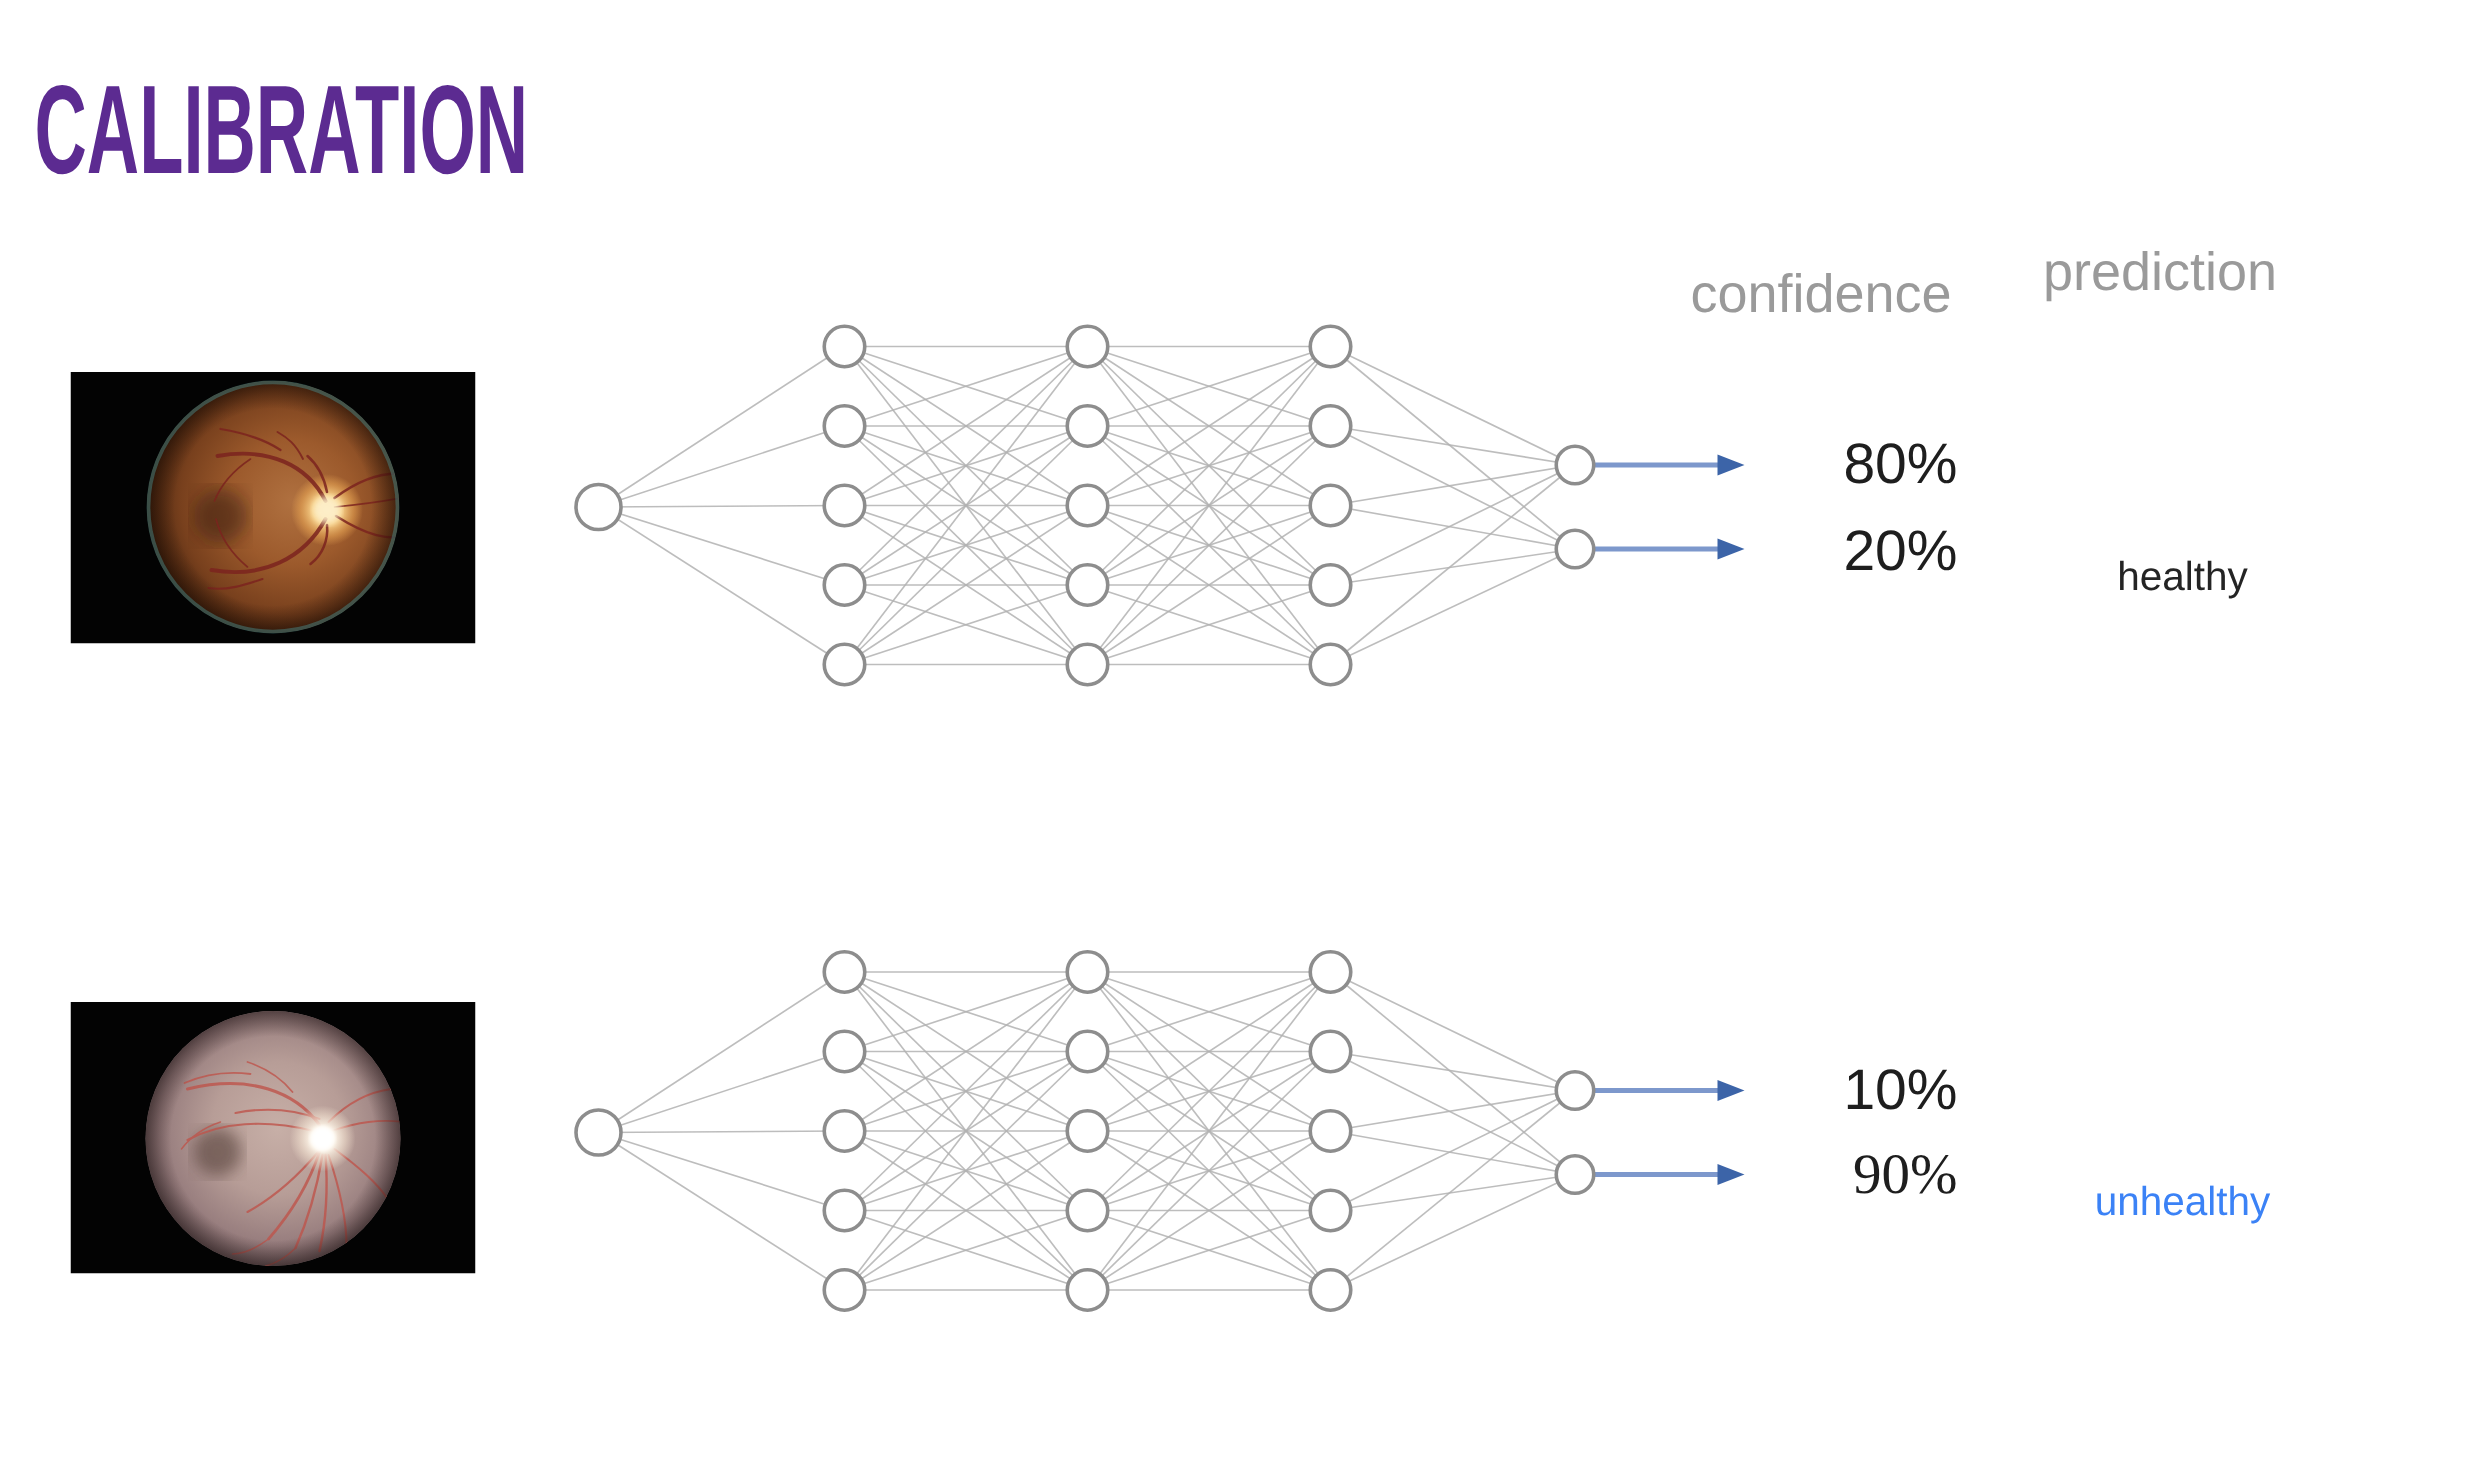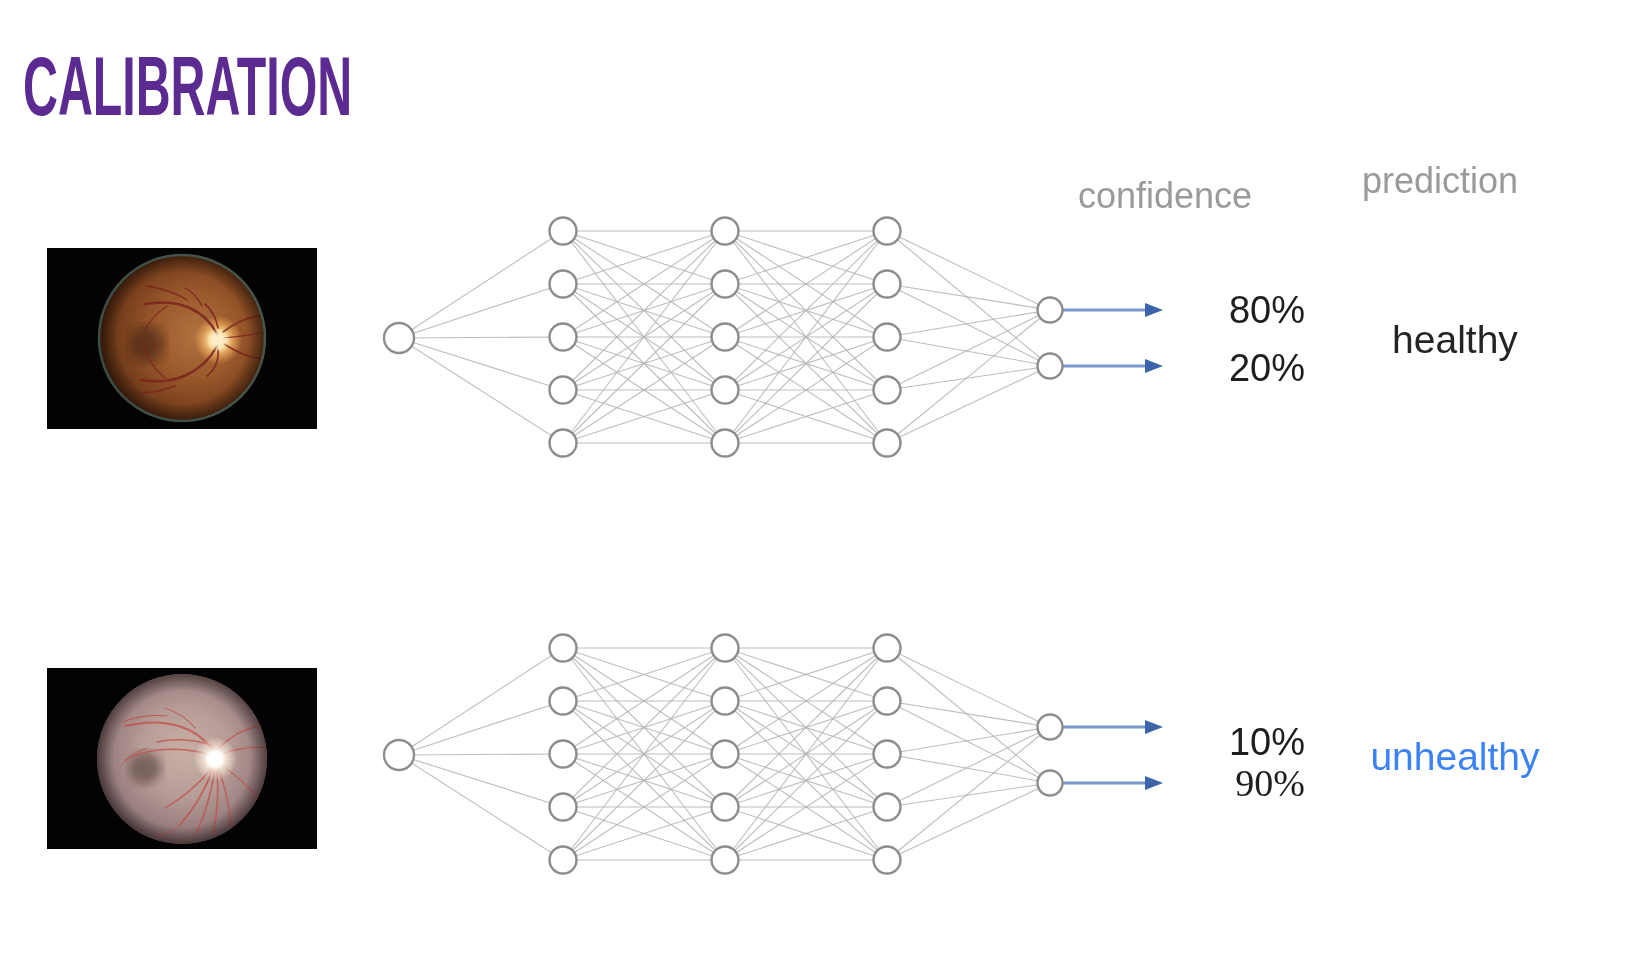--- a/index.html
+++ b/index.html
@@ -3,31 +3,31 @@
 <meta charset="utf-8">
 <style>
   html,body{margin:0;padding:0;background:#ffffff;}
   body{width:1646px;height:974px;position:relative;overflow:hidden;
        font-family:"Liberation Sans", sans-serif;}
   .abs{position:absolute;}
   .slide-title{left:23px;top:44px;font-size:84px;line-height:84px;font-weight:700;
        letter-spacing:0px;transform:scaleX(0.575);transform-origin:left top;white-space:nowrap;}
   .col-hdr{width:220px;height:44px;line-height:44px;text-align:center;font-size:36px;font-weight:400;}
   .pct{width:150px;height:44px;line-height:44px;text-align:right;font-size:38px;font-weight:500;}
-  .pred{width:250px;height:44px;line-height:44px;text-align:center;font-size:39px;font-weight:500;}
+  .pred{width:250px;height:44px;line-height:44px;text-align:center;font-size:27px;font-weight:500;margin-top:44px;}
   .fundus{left:47px;width:270px;height:181px;}
   .net{width:810px;height:300px;left:365px;}
   svg{display:block;}
 </style>
 </head>
 <body>
 
 <div class="abs slide-title" style="color: rgb(92, 43, 145);">CALIBRATION</div>
 
-<div class="abs col-hdr" style="left:1055px;top:174px;color:#9a9a9a;">confidence</div>
+<div class="abs col-hdr" style="left:1104px;top:174px;color:#9a9a9a;">confidence</div>
 <div class="abs col-hdr" style="left:1330px;top:159px;color:#9a9a9a;">prediction</div>
 
 <div>
 
   <div class="abs fundus" style="top:248px;">
     <svg width="270" height="181" viewBox="0 0 270 181">
       <defs>
         <radialGradient id="f1base" cx="58%" cy="48%" r="62%">
           <stop offset="0%" stop-color="#b07140"></stop>
           <stop offset="40%" stop-color="#9c5a2c"></stop>
@@ -326,17 +326,17 @@
         <circle cx="522" cy="41" r="13.5" fill="#ffffff" stroke="#8d8d8d" stroke-width="2.4"></circle>
         <circle cx="522" cy="94" r="13.5" fill="#ffffff" stroke="#8d8d8d" stroke-width="2.4"></circle>
         <circle cx="522" cy="147" r="13.5" fill="#ffffff" stroke="#8d8d8d" stroke-width="2.4"></circle>
         <circle cx="522" cy="200" r="13.5" fill="#ffffff" stroke="#8d8d8d" stroke-width="2.4"></circle>
         <circle cx="522" cy="253" r="13.5" fill="#ffffff" stroke="#8d8d8d" stroke-width="2.4"></circle>
         <circle cx="685" cy="120" r="12.5" fill="#ffffff" stroke="#8d8d8d" stroke-width="2.4"></circle>
         <circle cx="685" cy="176" r="12.5" fill="#ffffff" stroke="#8d8d8d" stroke-width="2.4"></circle>
       </svg>
     </div>
 
-  <div class="abs pct" style="left:1155px;top:720px;color:#1e1e1e;">10%</div>
+  <div class="abs pct" style="left:1155px;top:705px;color:#1e1e1e;">10%</div>
   <div class="abs pct" style="left:1155px;top:761px;color:#1e1e1e;font-family:Liberation Serif, serif;">90%</div>
 
   <div class="abs pred" style="left:1330px;top:735px;color:#3b82f6;">unhealthy</div>
 </div>
 
 </body></html>

